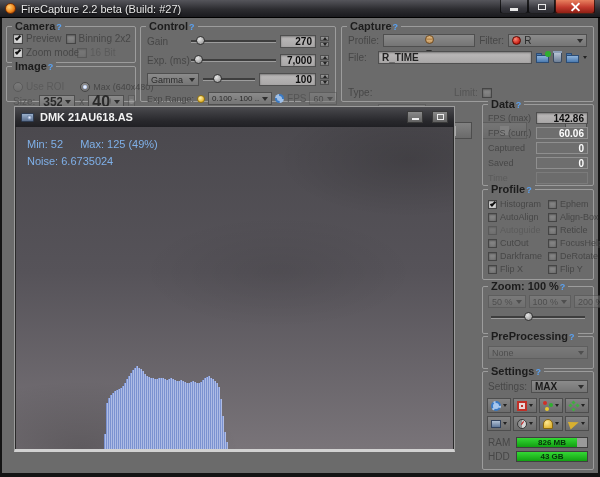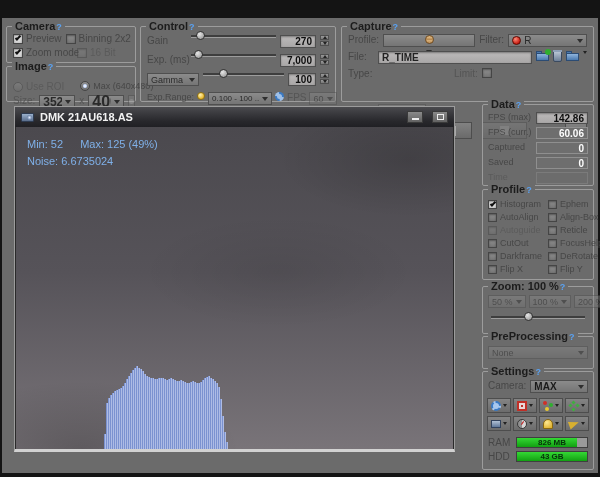--- a/index.html
+++ b/index.html
@@ -33,21 +33,21 @@
 
   
   .gb { position:absolute; border:1px solid #9c9c9c; border-radius:2px; }
   .gb-title { position:absolute; top:-7px; left:5px; background:#6b6b6b; padding:0 3px;
     font-weight:bold; font-size:11px; color:#1c1c1c; line-height:12px; white-space:nowrap; }
   .help { color:#5aa2f2; font-weight:bold; font-size:9px; margin-left:1px; }
 
   .lbl { color:#474747; font-size:10px; white-space:nowrap; }
   .lbl.dim { color:#555; }
 
-  .row { display:flex; align-items:flex-start; gap:4px; padding:0 6px; }
+  .row { display:flex; align-items:center; gap:4px; padding:0 6px; }
 
   
   .cb { width:10px; height:10px; flex:none; border:1px solid #454545;
     background:linear-gradient(#8e8e8e,#757575); box-shadow:inset 0 1px 2px rgba(0,0,0,.4);
     position:relative; }
   .cb.checked { background:linear-gradient(#efefef,#cfcfcf); }
   .cb .check { position:absolute; left:1px; top:1px; width:6px; height:3px;
     border-left:2px solid #101010; border-bottom:2px solid #101010; transform:rotate(-45deg); }
   .disabled { opacity:.45; }
   .radio { width:10px; height:10px; flex:none; border-radius:50%; border:1px solid #454545;
@@ -167,20 +167,38 @@
     border-bottom:4px solid transparent; transform:rotate(-20deg); }
   .gearblue-ico { border-radius:50%; border:2px dashed #3a7ac4; background:#a8c8ee; }
   .listicon { display:flex; flex-direction:column; gap:1px; }
   .listicon i { width:9px; height:1px; background:#d8d8c0; } .listicon i.c1 { background:#e8c040; }
 </style>
 </head>
 <body>
 
 <div id="app">
 
+  <div class="titlebar">
+    <div class="fire-ico"></div>
+    <div class="title-text">FireCapture 2.2 beta (Build: #27)</div>
+    <div class="winbtns">
+      <div class="wbtn min">
+          <div class="glyph-min"></div>
+        </div>
+      <div class="wbtn max">
+          <div class="glyph-max"></div>
+        </div>
+      <div class="wbtn close">
+          <div class="glyph-x">
+            <i></i>
+            <b></b>
+          </div>
+        </div>
+    </div>
+  </div>
 
   <div class="client"></div>
 
   <div class="gb p-camera" style="left:6px;top:26px;width:130px;height:37px;">
     <div class="gb-title"><span>Camera</span><span class="help">?</span></div>
     <div class="row" style="margin-top:6px;">
       <div class="cb-item" style="width:60px;">
         <span class="cb checked">
             <span class="check"></span>
           </span>
@@ -269,21 +287,21 @@
         </div>
     </div>
     <div class="row">
       <div class="combo" style="width:52px;">
         <span class="val">Gamma</span>
         <span class="chev"></span>
       </div>
       <div class="track" style="flex:1;">
           <div class="thumb" style="left:20%;"></div>
         </div>
-      <div class="field" style="width:28px;">100</div>
+      <div class="field" style="width:57px;">100</div>
       <div class="spin">
           <span>
             <i class="tri-up"></i>
           </span>
           <span>
             <i class="tri-dn"></i>
           </span>
         </div>
     </div>
     <div class="row" style="gap:3px;">
@@ -564,21 +582,21 @@
       <div class="combo disabled" style="flex:1;">
         <span class="val">None</span>
         <span class="chev"></span>
       </div>
     </div>
   </div>
 
   <div class="gb" style="left:482px;top:371px;width:112px;height:99px;">
     <div class="gb-title"><span>Settings</span><span class="help">?</span></div>
     <div class="row" style="margin-top:8px;padding:0 5px;">
-      <span class="lbl">Camera:</span>
+      <span class="lbl">Settings:</span>
       <div class="combo" style="flex:1;">
         <span class="val" style="font-weight:bold;font-size:10px;color:#1a1a1a;">MAX</span>
         <span class="chev"></span>
       </div>
     </div>
     <div class="row" style="margin-top:5px;padding:0 4px;gap:2px;">
       <div class="icobtn" style="flex:1;">
           <span class="sicon gearblue-ico"></span>
           <span class="mini-chev"></span>
         </div>

